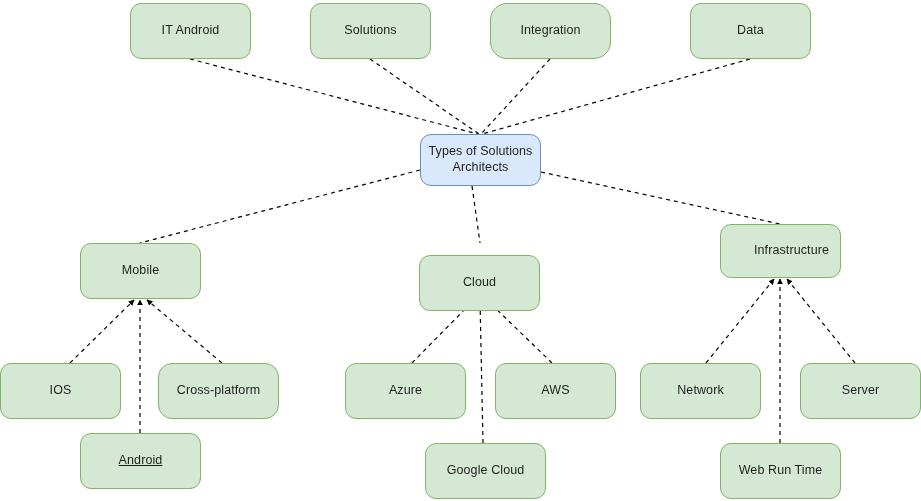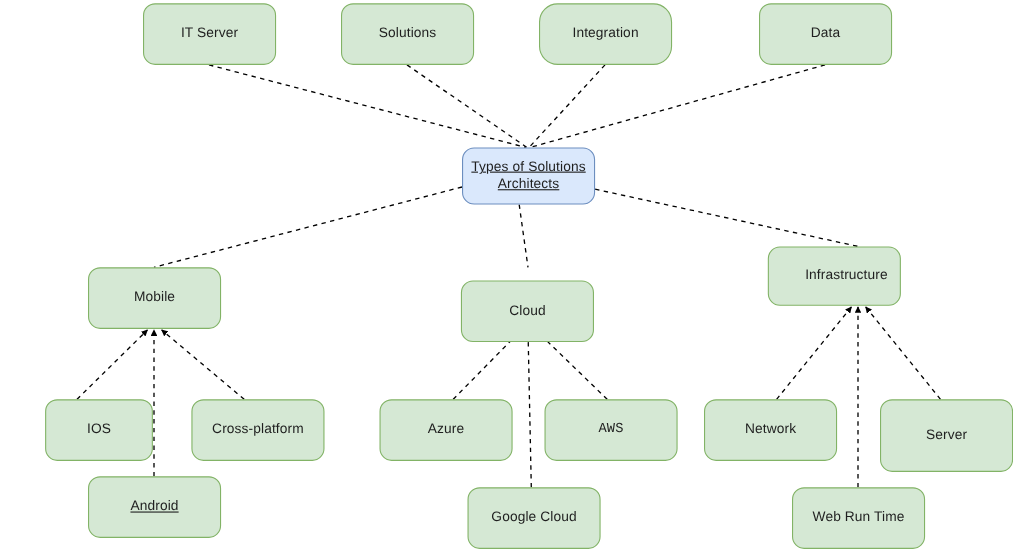--- a/index.html
+++ b/index.html
@@ -77,65 +77,65 @@
       <line x1="222" y1="363" x2="147" y2="300" stroke="#000000" stroke-width="1.2" stroke-dasharray="4 4" marker-end="url(#arrow)"></line>
       <line x1="412" y1="363" x2="474" y2="300" stroke="#000000" stroke-width="1.2" stroke-dasharray="4 4" marker-end="url(#arrow)"></line>
       <line x1="483" y1="443" x2="480" y2="300" stroke="#000000" stroke-width="1.2" stroke-dasharray="4 4" marker-end="url(#arrow)"></line>
       <line x1="552" y1="363" x2="487" y2="300" stroke="#000000" stroke-width="1.2" stroke-dasharray="4 4" marker-end="url(#arrow)"></line>
       <line x1="706" y1="363" x2="774" y2="279" stroke="#000000" stroke-width="1.2" stroke-dasharray="4 4" marker-end="url(#arrow)"></line>
       <line x1="780" y1="443" x2="780" y2="279" stroke="#000000" stroke-width="1.2" stroke-dasharray="4 4" marker-end="url(#arrow)"></line>
       <line x1="855" y1="363" x2="787" y2="279" stroke="#000000" stroke-width="1.2" stroke-dasharray="4 4" marker-end="url(#arrow)"></line>
     </svg>
   <div id="node-layer">
       <div class="node green" style="left: 130px; top: 3px; width: 121px; height: 56px;">
-        <span class="node-label">IT Server</span>
+        <span class="node-label">IT Android</span>
       </div>
       <div class="node green" style="left: 310px; top: 3px; width: 121px; height: 56px;">
         <span class="node-label">Solutions</span>
       </div>
       <div class="node green" style="left: 490px; top: 3px; width: 121px; height: 56px; border-radius: 17px;">
         <span class="node-label">Integration</span>
       </div>
       <div class="node green" style="left: 690px; top: 3px; width: 121px; height: 56px; align-items: center;">
         <span class="node-label">Data</span>
       </div>
-      <div class="node blue" style="left: 420px; top: 134px; width: 121px; height: 52px; text-decoration: underline;">
+      <div class="node blue" style="left: 420px; top: 134px; width: 121px; height: 52px;">
         <span class="node-label">Types of Solutions
 Architects</span>
       </div>
       <div class="node green" style="left: 80px; top: 243px; width: 121px; height: 56px;">
         <span class="node-label">Mobile</span>
       </div>
       <div class="node green" style="left: 419px; top: 243px; width: 121px; height: 56px; margin-top: 12px;">
         <span class="node-label">Cloud</span>
       </div>
-      <div class="node green" style="left: 698px; top: 224px; width: 121px; height: 54px; padding-left: 28px;">
+      <div class="node green" style="left: 720px; top: 224px; width: 121px; height: 54px; padding-left: 28px;">
         <span class="node-label">Infrastructure</span>
       </div>
-      <div class="node green" style="left: 0px; top: 363px; width: 98px; height: 56px; margin-left: 41px;">
+      <div class="node green" style="left: 0px; top: 363px; width: 121px; height: 56px;">
         <span class="node-label">IOS</span>
       </div>
-      <div class="node green" style="left: 174px; top: 363px; width: 121px; height: 56px;">
+      <div class="node green" style="left: 158px; top: 363px; width: 121px; height: 56px; border-radius: 14px;">
         <span class="node-label">Cross-platform</span>
       </div>
       <div class="node green" style="left: 80px; top: 433px; width: 121px; height: 56px; text-decoration: underline;">
         <span class="node-label">Android</span>
       </div>
       <div class="node green" style="left: 345px; top: 363px; width: 121px; height: 56px; text-align: right;">
         <span class="node-label">Azure</span>
       </div>
-      <div class="node green" style="left: 495px; top: 363px; width: 121px; height: 56px; font-family: Liberation Mono, monospace;">
+      <div class="node green" style="left: 495px; top: 363px; width: 121px; height: 56px;">
         <span class="node-label">AWS</span>
       </div>
       <div class="node green" style="left: 425px; top: 443px; width: 121px; height: 56px;">
         <span class="node-label">Google Cloud</span>
       </div>
       <div class="node green" style="left: 640px; top: 363px; width: 121px; height: 56px;">
         <span class="node-label">Network</span>
       </div>
-      <div class="node green" style="left: 800px; top: 363px; width: 121px; height: 66px;">
+      <div class="node green" style="left: 800px; top: 363px; width: 121px; height: 56px;">
         <span class="node-label">Server</span>
       </div>
       <div class="node green" style="left: 720px; top: 443px; width: 121px; height: 56px;">
         <span class="node-label">Web Run Time</span>
       </div>
     </div>
 </div>
 
 </body></html>

